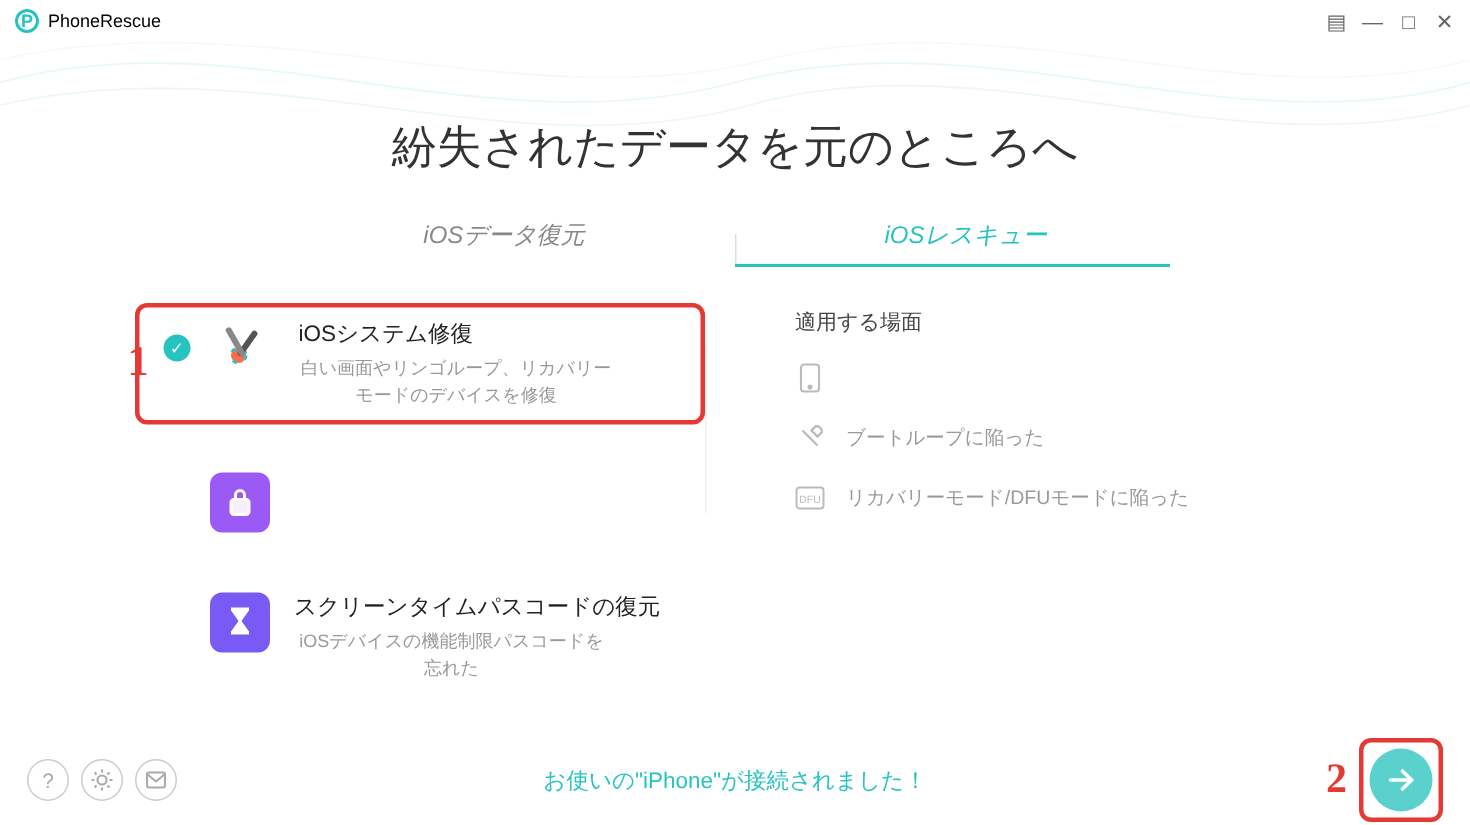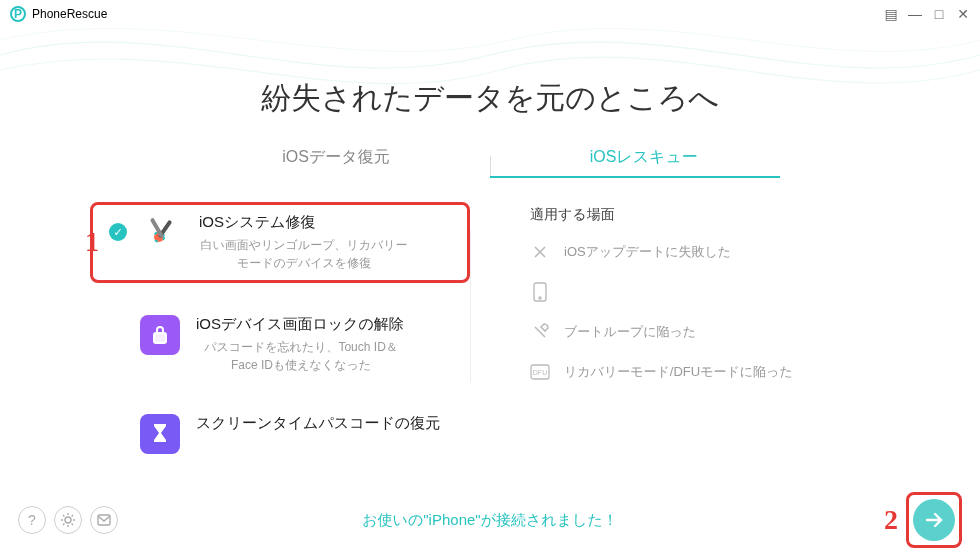--- a/index.html
+++ b/index.html
@@ -66,20 +66,21 @@
     color: #333;
   }
 
   
   .tabs {
     display: flex;
     justify-content: center;
     gap: 200px;
     margin-top: 28px;
     position: relative;
+    font-style: italic;
   }
   .tab {
     font-size: 16px;
     color: #888;
     cursor: pointer;
     padding-bottom: 10px;
   }
   .tab.active {
     color: #27c3c0;
   }
@@ -308,52 +309,41 @@
       </div>
 
       <div class="option">
         <div class="check-icon-wrap"></div>
         <div class="opt-icon purple2">
           <svg width="22" height="22" viewBox="0 0 22 22" fill="none" stroke="#fff" stroke-width="2">
             <rect x="5" y="9" width="12" height="10" rx="2" fill="#fff" fill-opacity="0.9"></rect>
             <path d="M8 9 V6 a3 3 0 0 1 6 0 v3" stroke="#fff"></path>
           </svg>
         </div>
-        <div class="opt-text">
-          <div class="opt-title">iOSデバイス画面ロックの解除</div>
-          <div class="opt-desc">パスコードを忘れたり、Touch ID＆Face IDも使えなくなった</div>
-        </div>
       </div>
 
       <div class="option">
         <div class="check-icon-wrap"></div>
         <div class="opt-icon purple3">
           <svg width="20" height="24" viewBox="0 0 20 24" fill="#fff">
             <path d="M4 2 h12 v2 l-5 7 l5 7 v2 h-12 v-2 l5-7 l-5-7 z"></path>
           </svg>
         </div>
         <div class="opt-text">
           <div class="opt-title">スクリーンタイムパスコードの復元</div>
+          <div class="opt-desc">iOSデバイスの機能制限パスコードを忘れた</div>
         </div>
       </div>
 
     </div>
 
     <div class="col-right">
       <div class="vsep"></div>
       <div class="scene-title">適用する場面</div>
       <div class="scene-list">
-        <div class="scene-item">
-          <span class="scene-ico">
-            <svg width="18" height="18" viewBox="0 0 18 18" stroke="#bbb" stroke-width="1.6" fill="none">
-                <path d="M4 4 L14 14 M14 4 L4 14"></path>
-              </svg>
-          </span>
-          <span>iOSアップデートに失敗した</span>
-        </div>
         <div class="scene-item">
           <span class="scene-ico">
             <svg width="16" height="20" viewBox="0 0 16 20" stroke="#bbb" stroke-width="1.4" fill="none">
                 <rect x="2" y="1" width="12" height="18" rx="2"></rect>
                 <circle cx="8" cy="16" r="1" fill="#bbb"></circle>
               </svg>
           </span>
         </div>
         <div class="scene-item">
           <span class="scene-ico">

